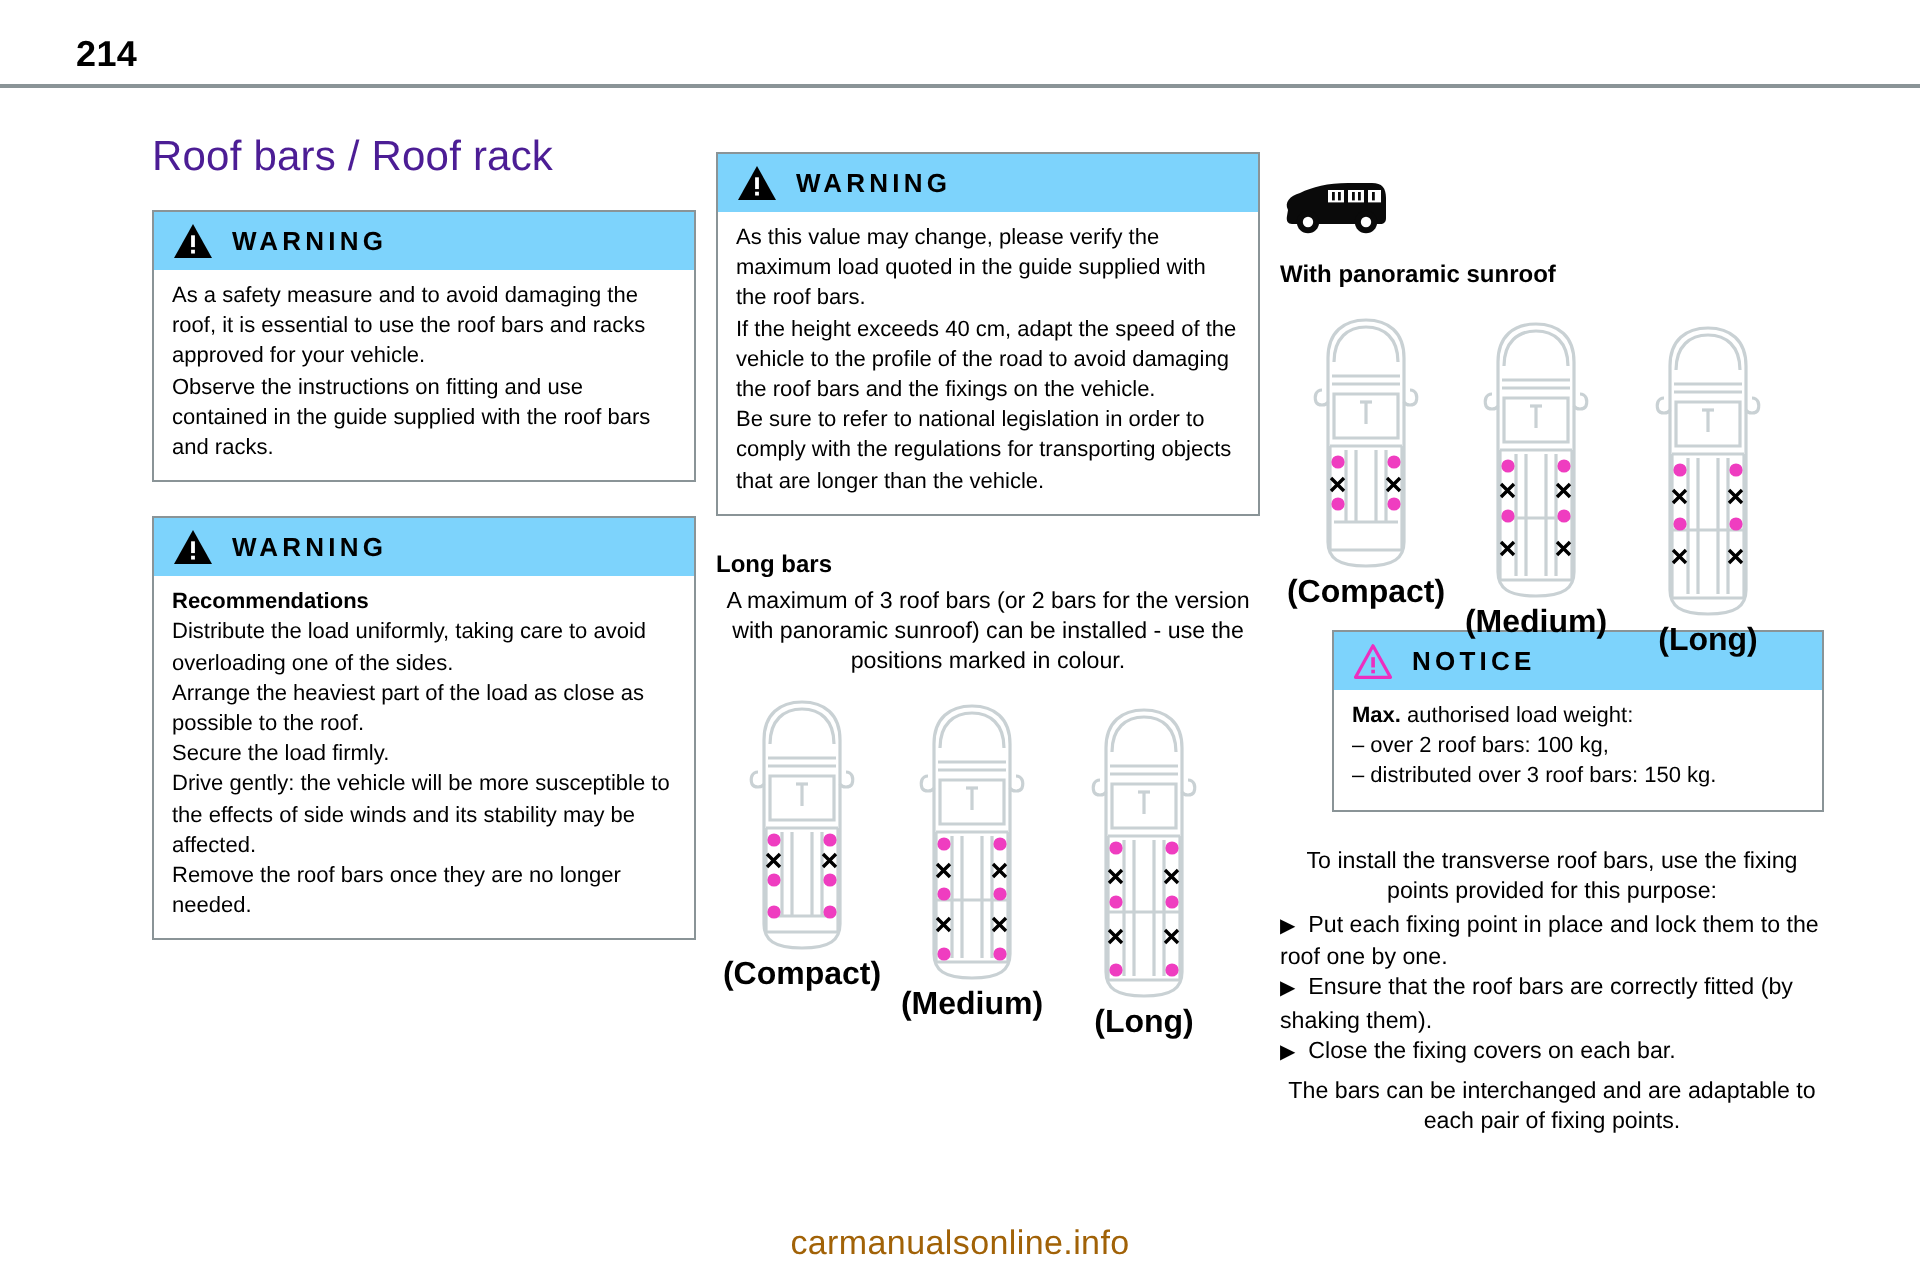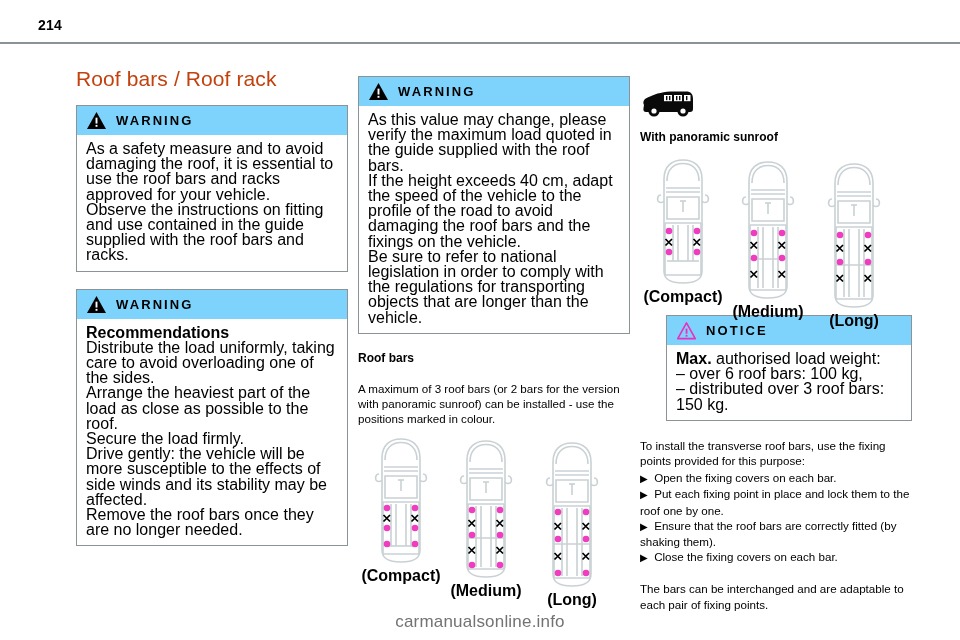--- a/index.html
+++ b/index.html
@@ -14,21 +14,21 @@
     font-family: "Liberation Sans", sans-serif;
     color: #000000;
     overflow: hidden;
   }
 
   
   #page-number {
     position: absolute;
     left: 38px;
     top: 17px;
-    font-size: 14px;
+    font-size: 18px;
     font-weight: bold;
     letter-spacing: 0.2px;
   }
   #header-rule {
     position: absolute;
     left: 0;
     right: 0;
     top: 42px;
     height: 2px;
     background: #8a9497;
@@ -39,21 +39,21 @@
     position: absolute;
     top: 60px;
     width: 272px;
   }
   #col-left  { left: 76px;  }
   #col-mid   { left: 358px; }
   #col-right { left: 640px; }
 
   #page-title {
     font-size: 21px;
-    color: #c2410c;
+    color: #4c1d95;
     font-weight: normal;
     margin: 7px 0 14px 0;
     letter-spacing: .1px;
   }
 
   
   .callout {
     border: 1px solid #8a9497;
     background: #ffffff;
     margin-bottom: 17px;
@@ -66,40 +66,41 @@
     padding: 5px 8px 5px 9px;
     gap: 9px;
   }
   .callout-head .label {
     font-size: 13px;
     font-weight: bold;
     letter-spacing: 2.1px;
   }
   .callout-body {
     padding: 6px 9px 8px 9px;
-    font-size: 16px;
+    font-size: 11px;
     line-height: 15.2px;
   }
   .callout-body p { margin: 0; }
   .callout-body .strong { font-weight: bold; }
 
   
   .tri-warn { width: 21px; height: 19px; display: block; }
   .tri-notice { width: 21px; height: 19px; display: block; }
 
   
   .subhead {
     font-size: 12px;
     font-weight: bold;
     margin: 4px 0 3px 0;
   }
   .para {
     font-size: 11.6px;
     line-height: 15.2px;
-    margin: 16px 0 2px 0;
+    margin: 4px 0 2px 0;
+    text-align: center;
   }
   .bullet-line {
     font-size: 11.6px;
     line-height: 15.2px;
     margin: 0;
   }
   .arrow { font-size: 10px; }
 
   
   .diagram-group {
@@ -129,21 +130,21 @@
   }
 
   
   #footer-url {
     position: absolute;
     left: 0;
     right: 0;
     bottom: 8px;
     text-align: center;
     font-size: 17px;
-    color: #737373;
+    color: #a16207;
     letter-spacing: .2px;
   }
 </style>
 </head>
 <body>
 
 <div id="page-number">214</div>
 <div id="header-rule"></div>
 
 <div class="column" id="col-left">
@@ -203,21 +204,21 @@
       </span>
       <span class="label">WARNING</span>
     </div>
     <div class="callout-body">
       <p>As this value may change, please verify the maximum load quoted in the guide supplied with the roof bars.</p>
       <p>If the height exceeds 40 cm, adapt the speed of the vehicle to the profile of the road to avoid damaging the roof bars and the fixings on the vehicle.</p>
       <p>Be sure to refer to national legislation in order to comply with the regulations for transporting objects that are longer than the vehicle.</p>
     </div>
   </div>
 
-  <h2 class="subhead">Roof bars</h2>
+  <h2 class="subhead">Long bars</h2>
   <p class="para">A maximum of 3 roof bars (or 2 bars for the version with panoramic sunroof) can be installed - use the positions marked in colour.</p>
 
   <div class="diagram-group">
 
     <div class="van" style="left:12px; top:0;">
       <svg width="62" height="130" viewBox="0 0 62 130">
         <g fill="none" stroke="#c9d1d4" stroke-width="1.6">
           <path d="M12 22 C12 9, 20 3, 31 3 C42 3, 50 9, 50 22 L50 114 C50 122, 45 126, 31 126 C17 126, 12 122, 12 114 Z"></path>
           <path d="M15 24 C15 12, 22 6.5, 31 6.5 C40 6.5, 47 12, 47 24"></path>
           <path d="M14 31 L48 31"></path>
@@ -485,27 +486,26 @@
         <svg class="tri-notice" viewBox="0 0 22 20">
           <polygon points="11,2 20.2,18.6 1.8,18.6" fill="none" stroke="#ec2ec0" stroke-width="1.7" stroke-linejoin="round"></polygon>
           <rect x="10.1" y="8" width="1.9" height="5.4" fill="#ec2ec0"></rect>
           <rect x="10.1" y="14.6" width="1.9" height="1.9" fill="#ec2ec0"></rect>
         </svg>
       </span>
       <span class="label">NOTICE</span>
     </div>
     <div class="callout-body">
       <p><span class="strong">Max.</span><span> authorised load weight:</span></p>
-      <p>–  over 6 roof bars: 100 kg,</p>
+      <p>–  over 2 roof bars: 100 kg,</p>
       <p>–  distributed over 3 roof bars: 150 kg.</p>
     </div>
   </div>
 
   <p class="para" style="margin-top:7px;">To install the transverse roof bars, use the fixing points provided for this purpose:</p>
-  <p class="bullet-line"><span class="arrow">▶</span>&nbsp; <span>Open the fixing covers on each bar.</span></p>
   <p class="bullet-line"><span class="arrow">▶</span>&nbsp; <span>Put each fixing point in place and lock them to the roof one by one.</span></p>
   <p class="bullet-line"><span class="arrow">▶</span>&nbsp; <span>Ensure that the roof bars are correctly fitted (by shaking them).</span></p>
   <p class="bullet-line"><span class="arrow">▶</span>&nbsp; <span>Close the fixing covers on each bar.</span></p>
   <p class="para">The bars can be interchanged and are adaptable to each pair of fixing points.</p>
 
 </div>
 
 <div id="footer-url">carmanualsonline.info</div>
 
 </body></html>

